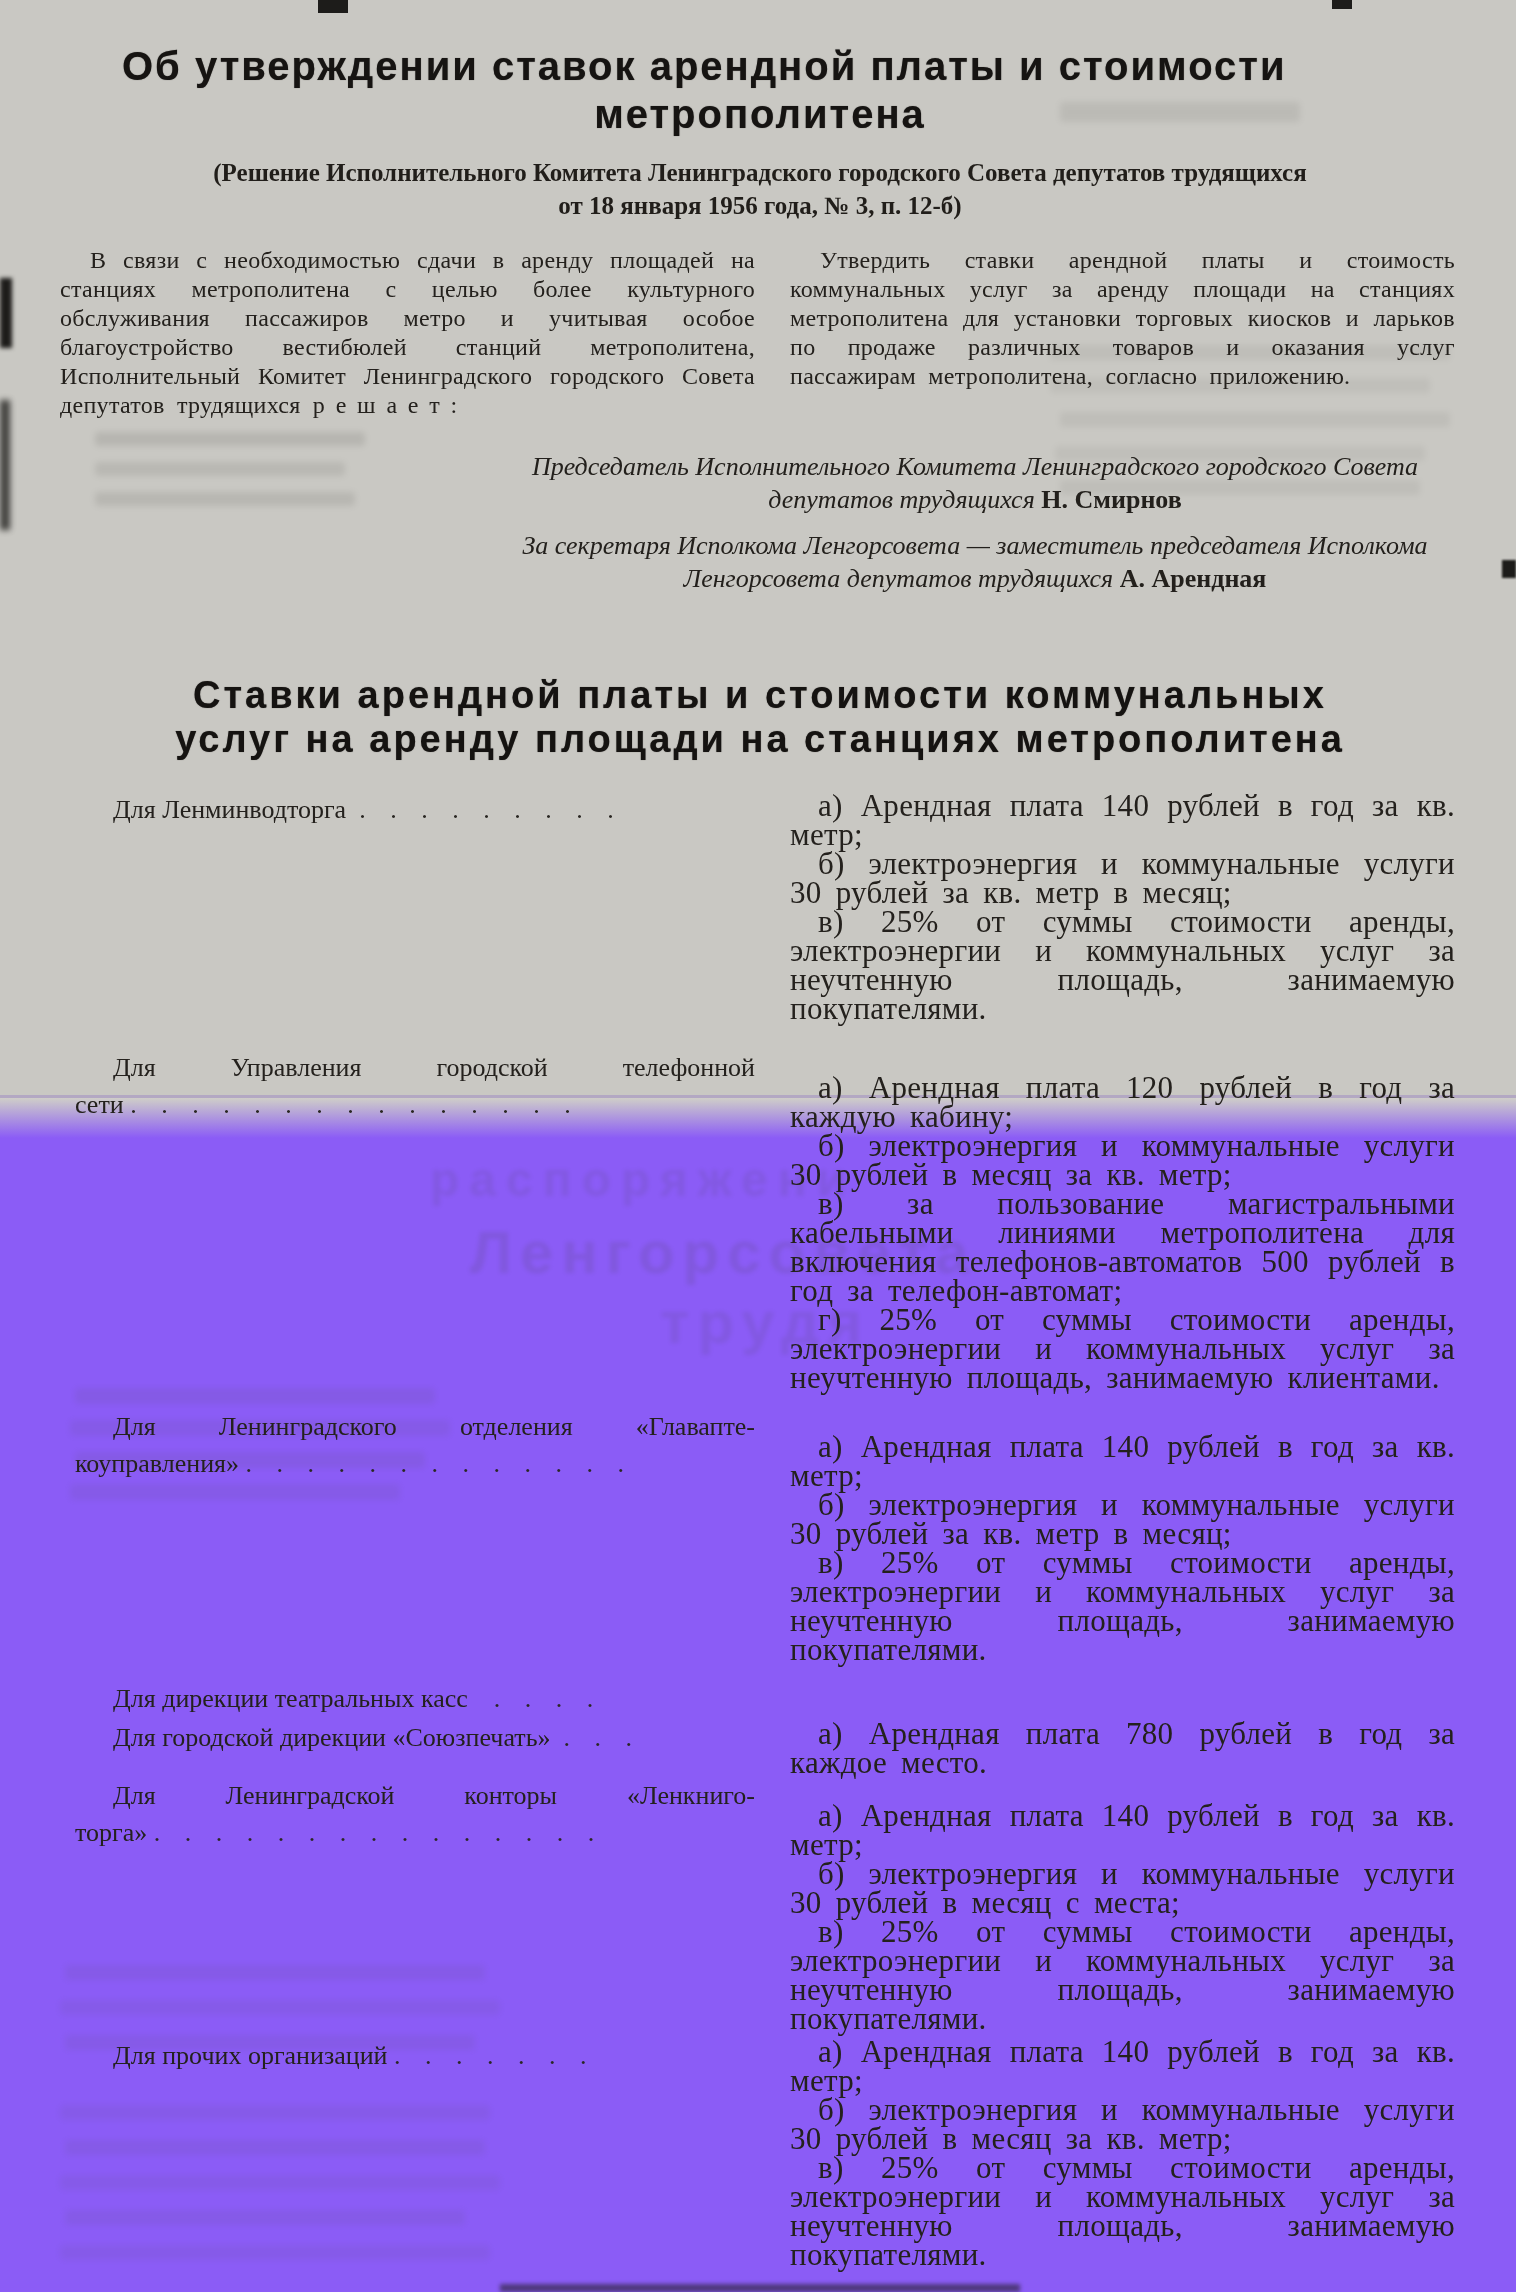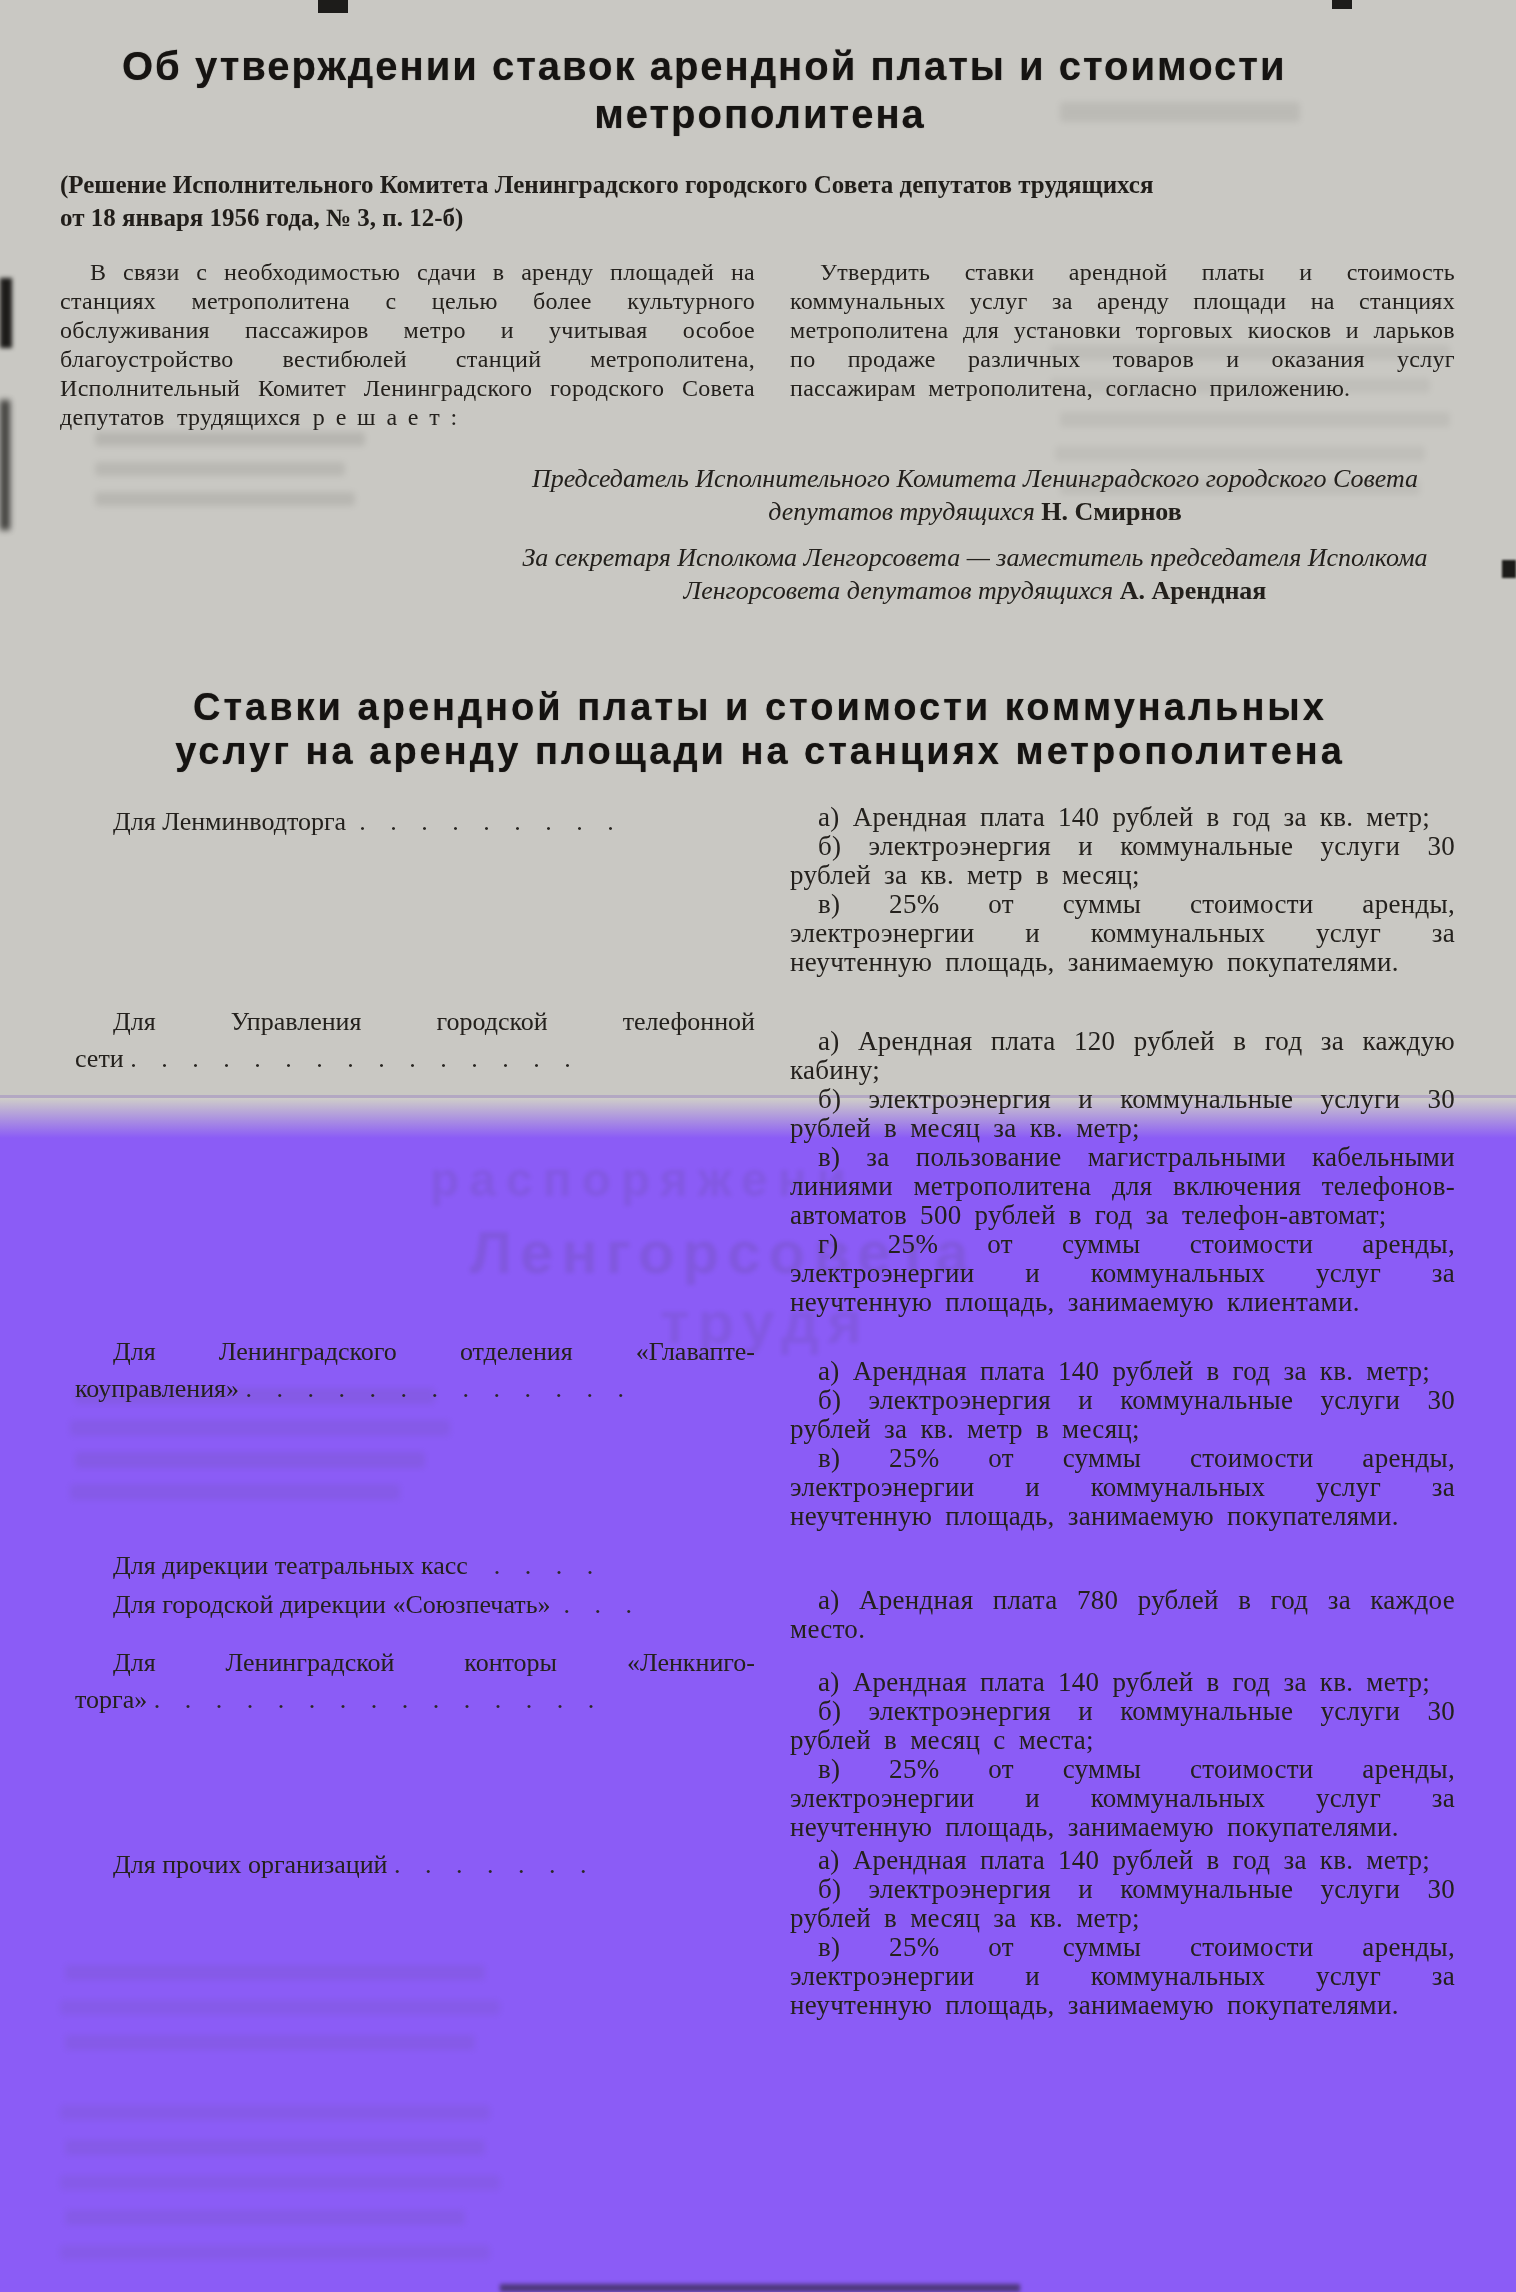--- a/index.html
+++ b/index.html
@@ -19,21 +19,21 @@
   .strip-lowlight{position:absolute;left:0;top:1098px;width:1516px;height:40px;background:linear-gradient(#cfcec8,rgba(214,212,206,0));}
   
   .content{position:relative;z-index:2;padding:42px 56px 0 60px;}
   .artifacts{position:absolute;inset:0;z-index:1;pointer-events:none;}
 
   .doc-title{margin-left:62px;font-family:"Liberation Sans",sans-serif;font-weight:bold;
     font-size:40px;line-height:48px;letter-spacing:2px;color:#161412;
     text-shadow:0 0 1px rgba(22,20,18,.55);}
   .doc-title .t-line3{text-align:center;margin-left:-62px;}
 
-  .subtitle{margin-top:30px;text-align:left;font-weight:bold;font-size:25px;line-height:33px;color:#211e1a;}
+  .subtitle{margin-top:18px;text-align:center;font-weight:bold;font-size:25px;line-height:33px;color:#211e1a;}
 
   .decree{display:flex;margin-top:24px;}
   .decree-left{width:695px;}
   .decree-gap{width:35px;}
   .decree-right{width:665px;}
   .para{font-size:24px;line-height:29px;letter-spacing:.3px;word-spacing:6px;
     text-align:justify;text-indent:30px;margin:0;}
   .spaced{letter-spacing:.45em;}
 
   .sigs{margin-top:30px;margin-left:430px;width:970px;text-align:center;}
@@ -47,21 +47,21 @@
   .entries{margin-top:30px;}
   .entry{display:flex;}
   .entry-label{width:695px;padding-left:15px;box-sizing:border-box;font-size:26px;line-height:37px;}
   .entry-gap{width:35px;}
   .entry-rates{width:665px;}
   .org-line{text-indent:38px;white-space:nowrap;overflow:hidden;}
   .org-first{text-indent:38px;text-align:justify;text-align-last:justify;}
   .org-cont{white-space:nowrap;overflow:hidden;}
   .org-cont:empty{display:none;}
   .leader{letter-spacing:9px;color:#2a2723;}
-  .rate{font-size:27px;line-height:29px;letter-spacing:.3px;word-spacing:6px;
+  .rate{font-size:31px;line-height:29px;letter-spacing:.3px;word-spacing:6px;
     text-align:justify;text-indent:28px;margin:0;}
   .rate:empty{display:none;}
   .e1{margin-top:30px;}
   .e2{margin-top:26px;}
   .e3{margin-top:16px;}
   .e4{margin-top:16px;}
   .e5{margin-top:2px;}
   .e6{margin-top:0px;}
   .e7{margin-top:4px;}
   .rates-pad{padding-top:24px;}

